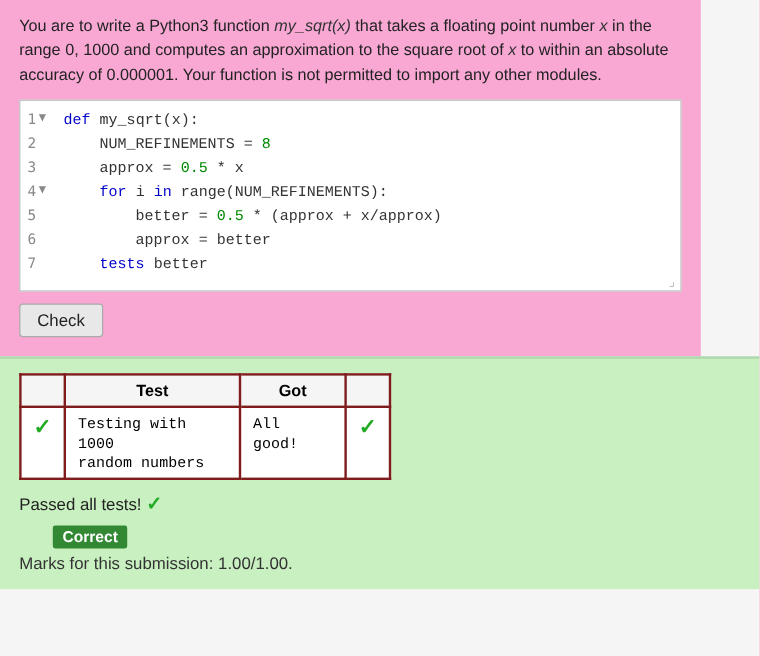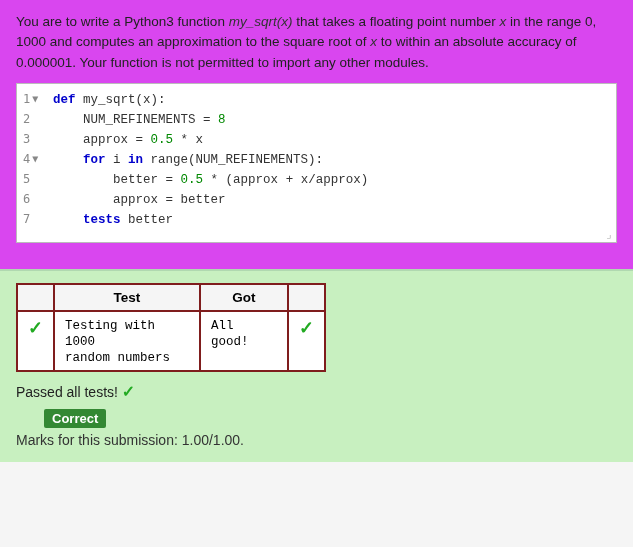--- a/index.html
+++ b/index.html
@@ -4,22 +4,22 @@
   <style>
     * { box-sizing: border-box; margin: 0; padding: 0; }
     body {
       font-family: Arial, sans-serif;
       font-size: 14px;
       background: #f5f5f5;
       width: 633px;
     }
 
     .outer-container {
-      width: 633px;
-      background: #d946ef;
+      width: 584px;
+      background: #f9a8d4;
       padding: 12px 16px 16px 16px;
     }
 
     .instructions {
       font-size: 13.5px;
       line-height: 1.5;
       margin-bottom: 10px;
       color: #222;
     }
 
@@ -69,21 +69,21 @@
       color: #888;
     }
 
     .line-code {
       flex: 1;
       padding-right: 8px;
       white-space: pre;
       color: #333;
     }
 
-    .kw { color: #0000cc; font-weight: bold; }
+    .kw { color: #0000cc; font-weight: normal; }
     .num { color: #008800; }
     .op { color: #333; }
 
     .resize-handle {
       position: absolute;
       bottom: 2px;
       right: 4px;
       font-size: 11px;
       color: #aaa;
       line-height: 1;
@@ -229,20 +229,21 @@
     <div class="code-line">
       <div class="line-gutter">
         <span>7</span>
         <span class="line-arrow"></span>
       </div>
       <div class="line-code code-block">    <span class="kw">tests</span> better</div>
     </div>
     <div class="resize-handle">⌟</div>
   </div>
 
+  <button class="check-btn">Check</button>
 
 </div>
 
 <div class="results-container">
 
   <table class="results-table">
     <thead>
       <tr>
         <th></th>
         <th>Test</th>

